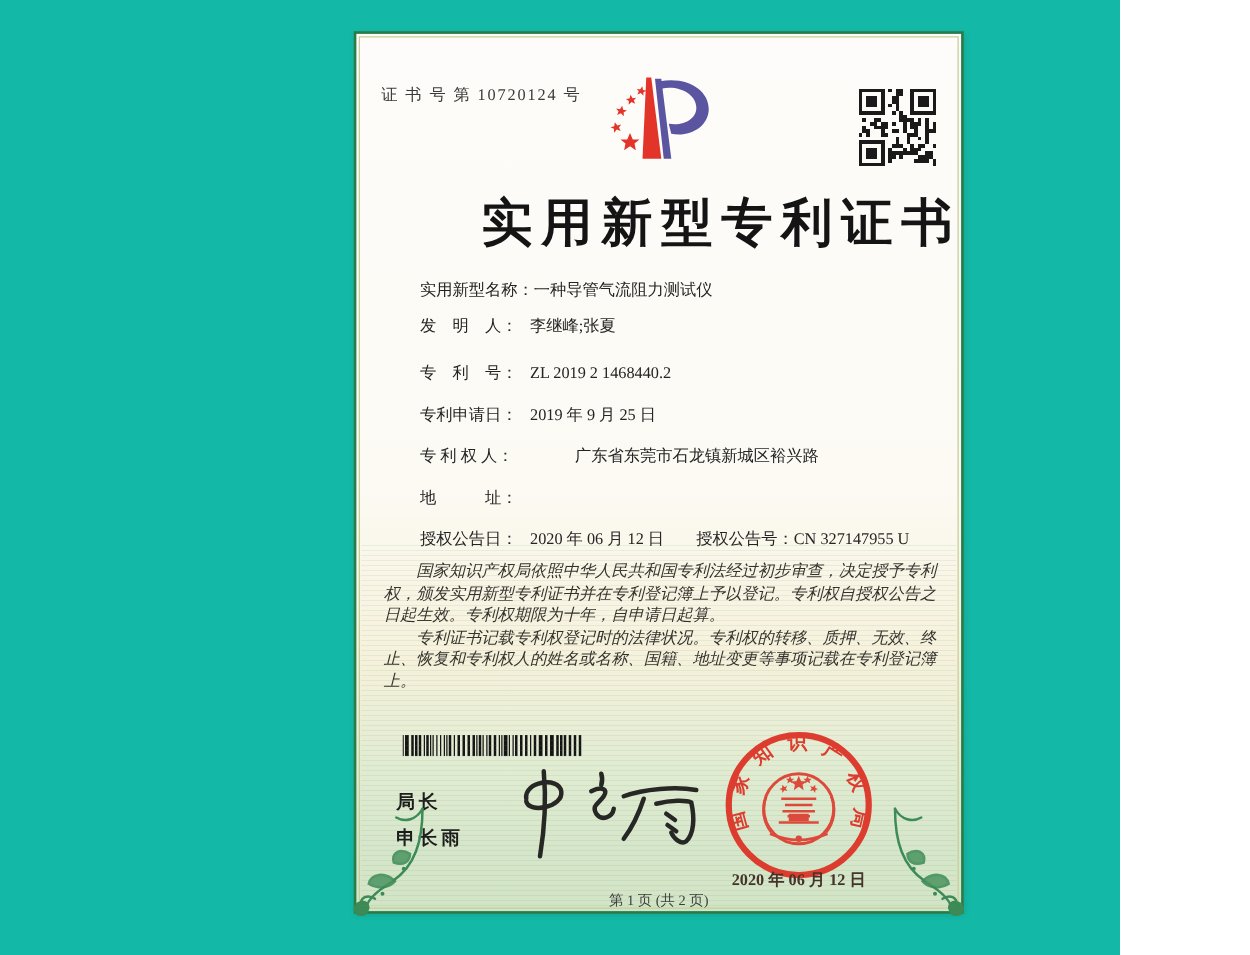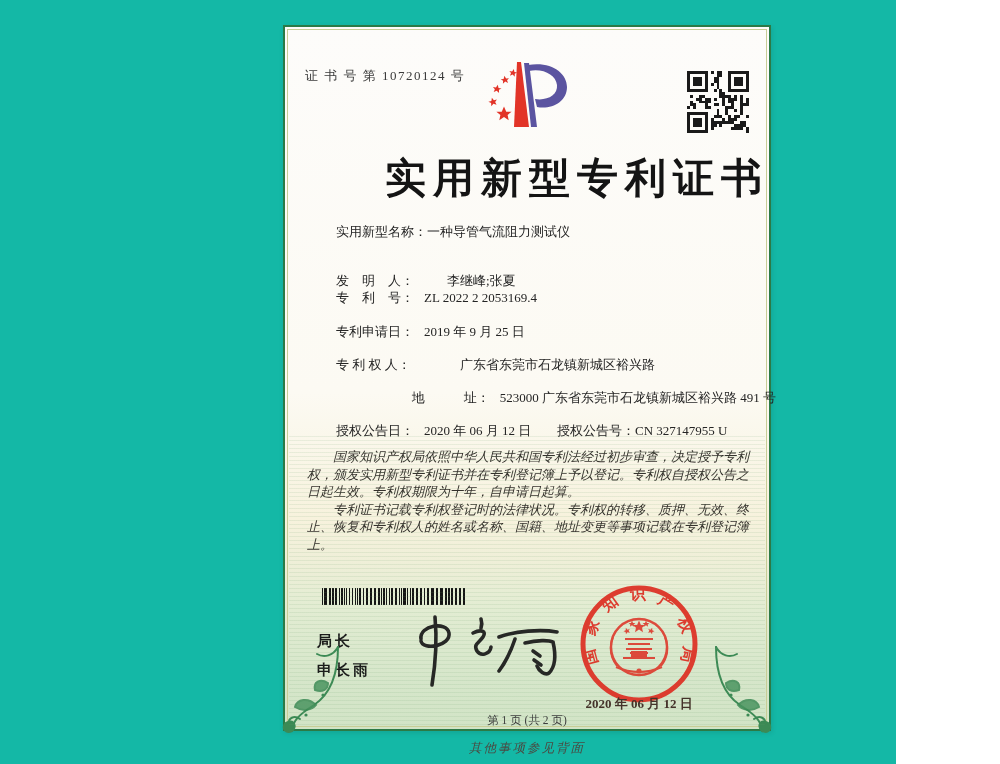--- a/index.html
+++ b/index.html
@@ -275,39 +275,38 @@
         <rect x="20" y="20" width="1" height="1" fill="#1a1a1a"></rect>
       </svg>
 
     <div class="title">实用新型专利证书</div>
 
     <div id="fields">
         <div class="frow" style="top: 195px;">
           <span class="lbl">实用新型名称：</span>
           <span class="val">一种导管气流阻力测试仪</span>
         </div>
-        <div class="frow" style="top: 244px; gap: 23px;">
+        <div class="frow" style="top: 224px;">
           <span class="lbl">发　明　人：</span>
           <span class="val">李继峰;张夏</span>
         </div>
         <div class="frow" style="top: 261px; align-items: center;">
           <span class="lbl">专　利　号：</span>
-          <span class="val">ZL 2022 2 2053169.4</span>
+          <span class="val">ZL 2019 2 1468440.2</span>
         </div>
         <div class="frow" style="top: 295px; align-items: flex-end;">
           <span class="lbl">专利申请日：</span>
           <span class="val">2019 年 9 月 25 日</span>
         </div>
         <div class="frow" style="top: 328px; gap: 36px;">
           <span class="lbl">专 利 权 人：</span>
           <span class="val">广东省东莞市石龙镇新城区裕兴路</span>
         </div>
-        <div class="frow" style="top: 361px; justify-content: flex-end;">
+        <div class="frow" style="top: 361px;">
           <span class="lbl">地　　　址：</span>
-          <span class="val">523000 广东省东莞市石龙镇新城区裕兴路 491 号</span>
         </div>
         <div class="frow" style="top: 394px; align-items: center;">
           <span class="lbl">授权公告日：</span>
           <span class="val">2020 年 06 月 12 日</span>
         </div>
       </div>
     <div class="grant-pair"><span>授权公告号：</span><span>CN 327147955 U</span></div>
 
     <div class="paras">
       <p>国家知识产权局依照中华人民共和国专利法经过初步审查，决定授予专利权，颁发实用新型专利证书并在专利登记簿上予以登记。专利权自授权公告之日起生效。专利权期限为十年，自申请日起算。</p>
@@ -432,14 +431,13 @@
         <path d="M52,38 C44,33 37,37 39,45 C47,48 52,44 52,38 Z" fill="#4a9560" opacity=".85"></path>
         <path d="M40,60 C32,52 21,54 19,62 C27,67 36,65 40,60 Z" fill="#4a9560" opacity=".85"></path>
         <path d="M16,86 C7,90 5,79 12,77 C18,75 21,81 16,86 Z" fill="#3c8a55"></path>
         <path d="M24,74 C18,70 12,73 13,79"></path>
         <circle cx="30" cy="70" r="1.6" fill="#3c8a55" stroke="none"></circle>
         <circle cx="47" cy="50" r="1.6" fill="#3c8a55" stroke="none"></circle>
       </g>
     </svg>
   </div>
 
-  <div class="back-note">其他事项参见背面</div>
 </div>
 
 </body></html>

